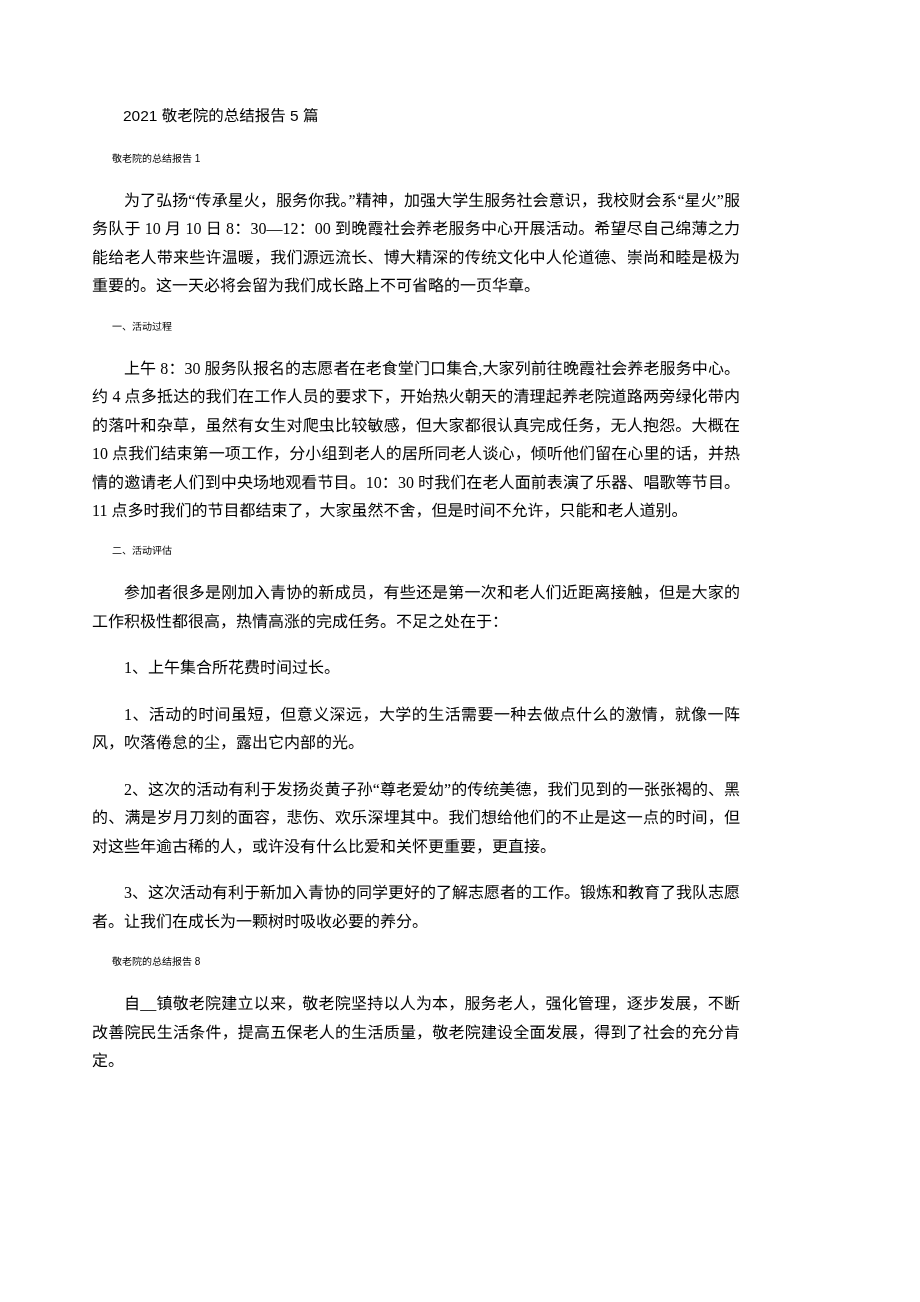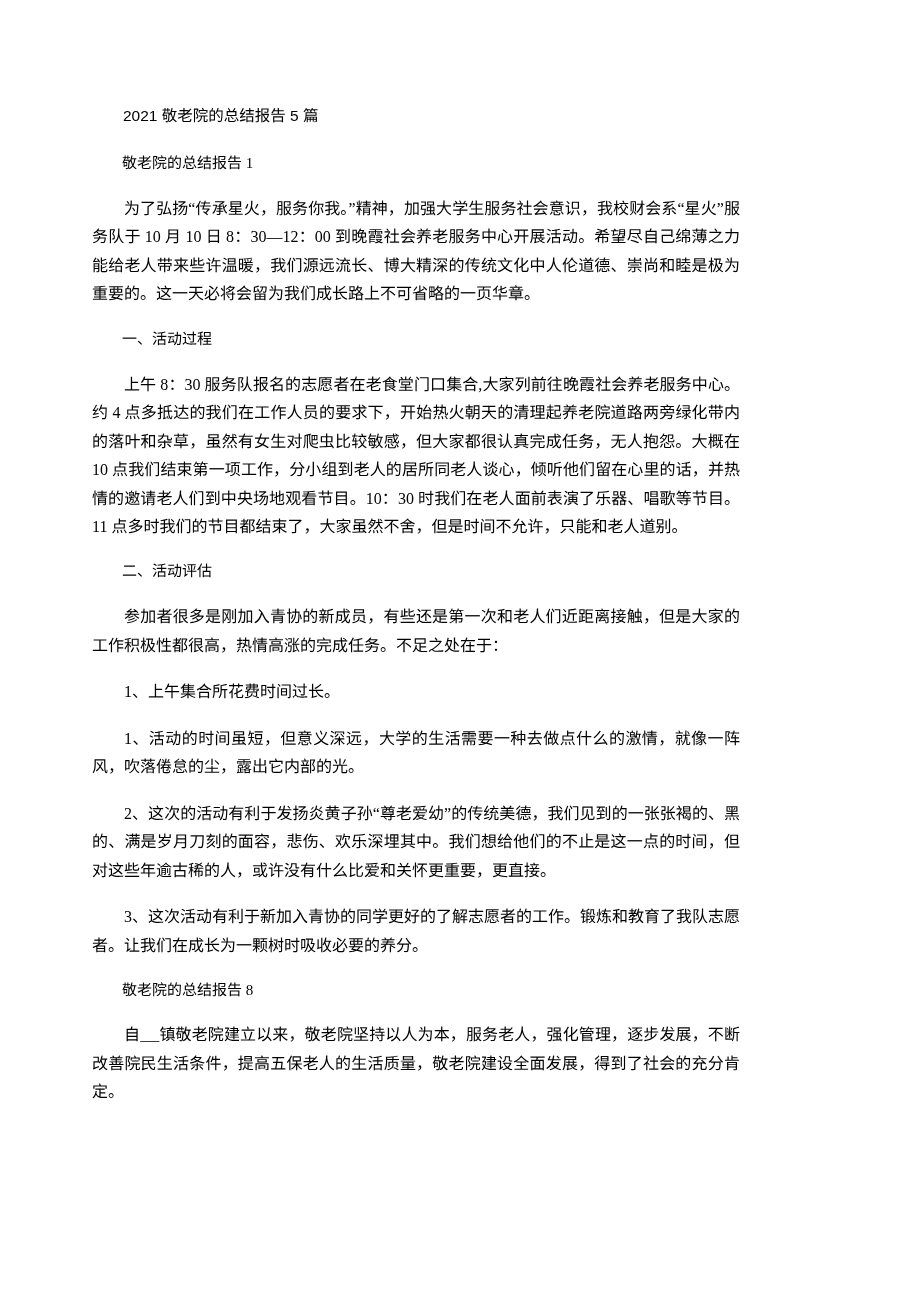--- a/index.html
+++ b/index.html
@@ -22,38 +22,37 @@
     background: #ffffff;
   }
   .doc-title {
     font-size: 15.5px;
     line-height: 1.6;
     margin: 0 0 22px 0;
     text-indent: 2em;
     font-family: "Liberation Sans", "DejaVu Sans", sans-serif;
   }
   .section-heading {
-    font-size: 15px;
+    font-size: 10px;
     line-height: 1.6;
     margin: 0 0 20px 0;
     text-indent: 2em;
-    font-family: Liberation Serif, serif;
+    font-family: Liberation Sans, sans-serif;
   }
   p.body-text {
     font-size: 16px;
     line-height: 1.78;
     margin: 0 0 18px 0;
     text-indent: 2em;
     text-align: justify;
     text-justify: inter-ideograph;
     font-family: "Liberation Serif", "DejaVu Serif", serif;
   }
   p.body-text:last-child {
     margin-bottom: 14px;
-    font-family: Liberation Mono, monospace;
   }
 </style>
 </head>
 <body>
 
 <div class="page">
   <div class="doc-title">2021 敬老院的总结报告 5 篇</div>
   <div id="doc-body">
       <div class="section-heading">敬老院的总结报告 1</div>
       <p class="body-text">为了弘扬“传承星火，服务你我。”精神，加强大学生服务社会意识，我校财会系“星火”服务队于 10 月 10 日 8：30—12：00 到晚霞社会养老服务中心开展活动。希望尽自己绵薄之力能给老人带来些许温暖，我们源远流长、博大精深的传统文化中人伦道德、崇尚和睦是极为重要的。这一天必将会留为我们成长路上不可省略的一页华章。</p>

